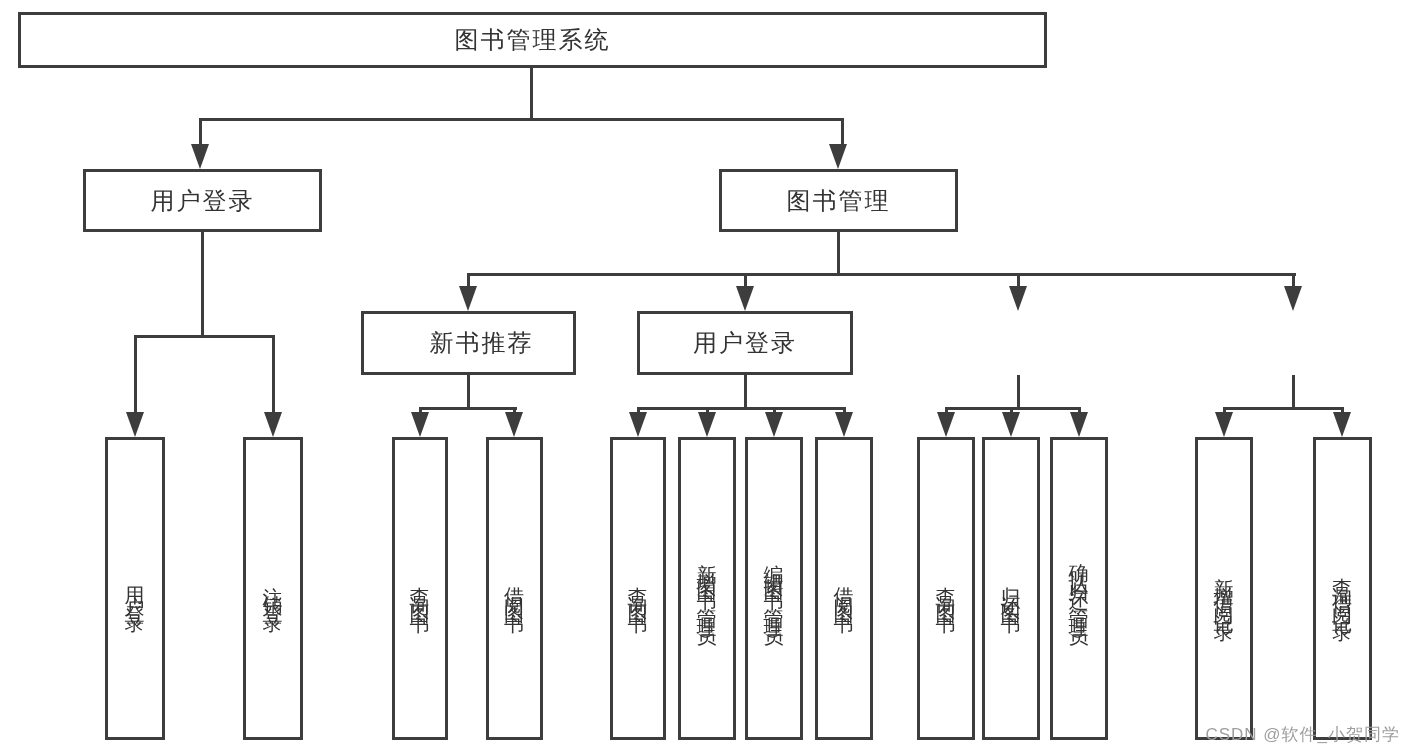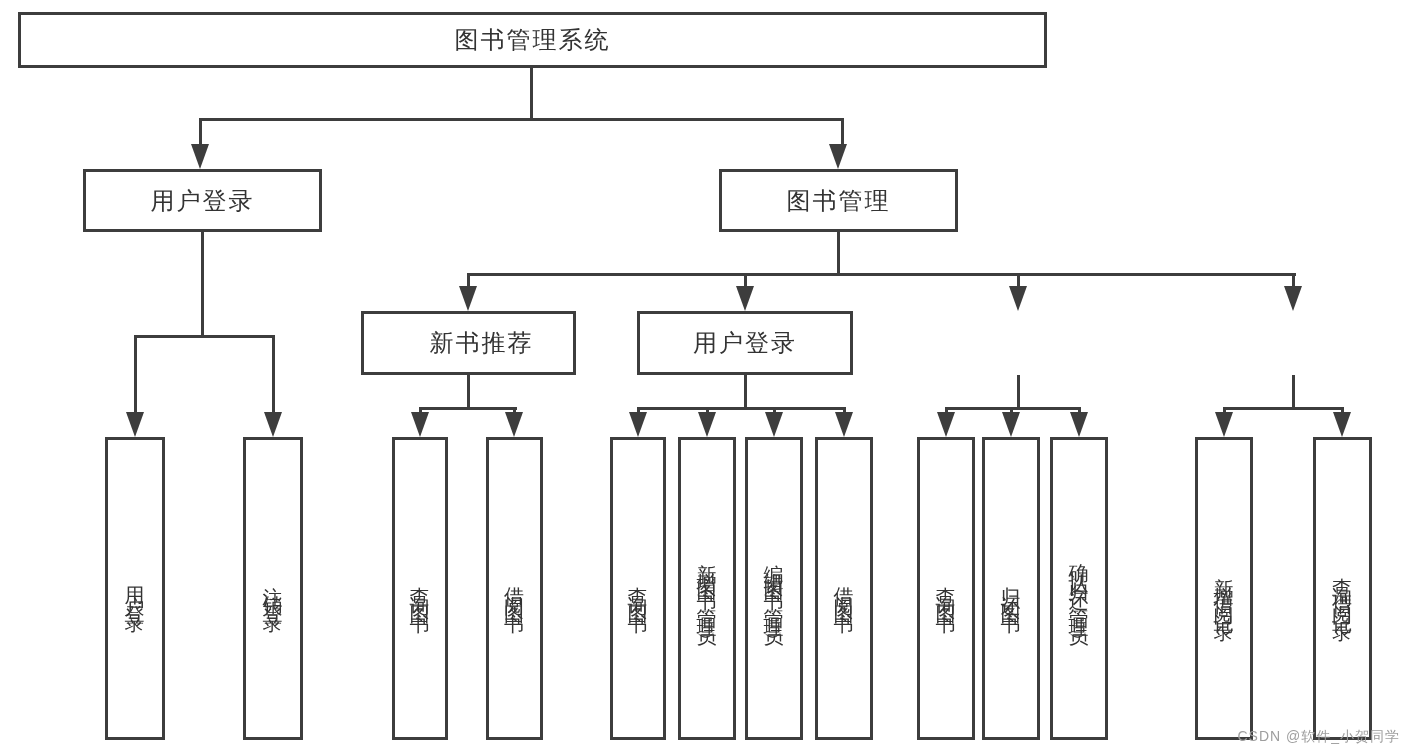--- a/index.html
+++ b/index.html
@@ -43,21 +43,21 @@
     width: 0; height: 0;
     border-left: 9px solid transparent;
     border-right: 9px solid transparent;
     border-top: 25px solid #3d3d3d;
     z-index: 1;
   }
   .watermark {
     position: absolute;
     right: 5px;
     bottom: 1px;
-    font-size: 14px;
+    font-size: 17px;
     color: #9e9e9e;
     z-index: 3;
     letter-spacing: 1px;
   }
 </style>
 </head>
 <body>
 
 <div class="canvas">
 

